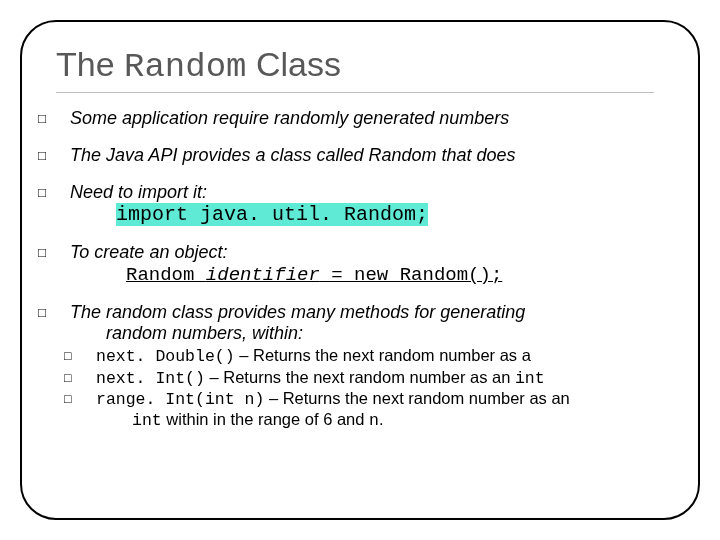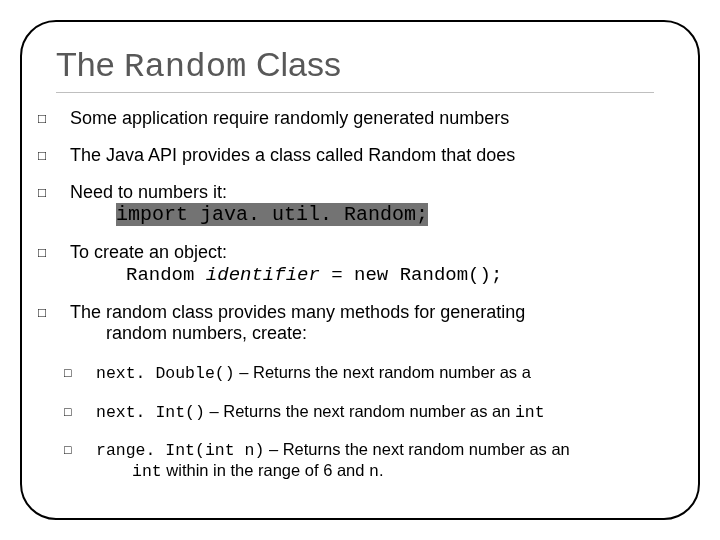--- a/index.html
+++ b/index.html
@@ -36,52 +36,54 @@
   .content {
     font-size: 18px;
     line-height: 1.2;
     color: #000;
   }
   .b1 {
     margin-left: 0;
     text-indent: -18px;
     padding-left: 18px;
     margin-top: 15px;
+    font-style: italic;
   }
   .b2 {
     margin-left: 26px;
     text-indent: -18px;
     padding-left: 18px;
     font-size: 16.5px;
-    margin-top: 18px;
+    margin-top: 1px;
   }
   .sq {
     font-family: Arial, sans-serif;
     font-size: 0.74em;
     display: inline-block;
     width: 14px;
     vertical-align: 1px;
   }
   .mono {
     font-family: "Courier New", Courier, monospace;
   }
   .hl {
-    background: #737373;
+    background: #5eead4;
   }
   .codeLine {
     margin-left: 60px;
     font-family: "Courier New", Courier, monospace;
     font-size: 20px;
     margin-top: 0px;
     margin-bottom: 0px;
   }
   .codeLine2 {
     margin-left: 70px;
     font-family: "Courier New", Courier, monospace;
     font-size: 19px;
+    text-decoration: underline;
   }
   .ital { font-style: italic; }
   .inner {
     display: block;
     padding-left: 32px;
     text-indent: 0;
   }
 </style>
 </head>
 <body>
@@ -96,38 +98,38 @@
 
     <div class="b1">
       <span class="sq">□</span><span>Some application require randomly generated numbers</span>
     </div>
 
     <div class="b1">
       <span class="sq">□</span><span>The Java API provides a class called Random that does</span>
     </div>
 
     <div class="b1">
-      <span class="sq">□</span><span>Need to numbers it:</span>
+      <span class="sq">□</span><span>Need to import it:</span>
     </div>
 
     <div class="codeLine">
       <span class="hl">import java. util. Random;</span>
     </div>
 
     <div class="b1">
       <span class="sq">□</span><span>To create an object:</span>
     </div>
 
     <div class="codeLine2">
       <span>Random </span><span class="ital">identifier</span><span> = new Random();</span>
     </div>
 
     <div class="b1">
       <span class="sq">□</span><span>The random class provides many methods for generating</span>
-      <span class="inner">random numbers, create:</span>
+      <span class="inner">random numbers, within:</span>
     </div>
 
     <div class="b2">
       <span class="sq">□</span><span class="mono">next. Double()</span><span> – </span><span>Returns the next random number as a</span>
     </div>
 
     <div class="b2">
       <span class="sq">□</span><span class="mono">next. Int()</span><span> – </span><span>Returns the next random number as an </span><span class="mono">int</span>
     </div>
 

